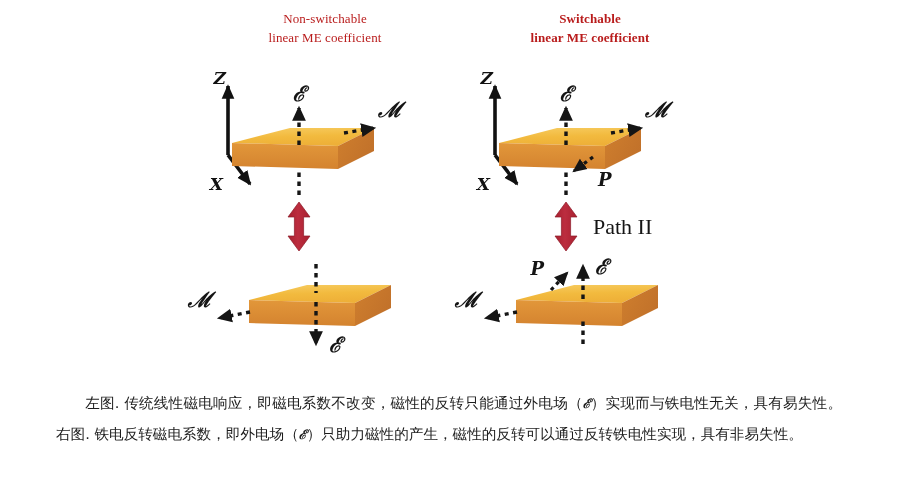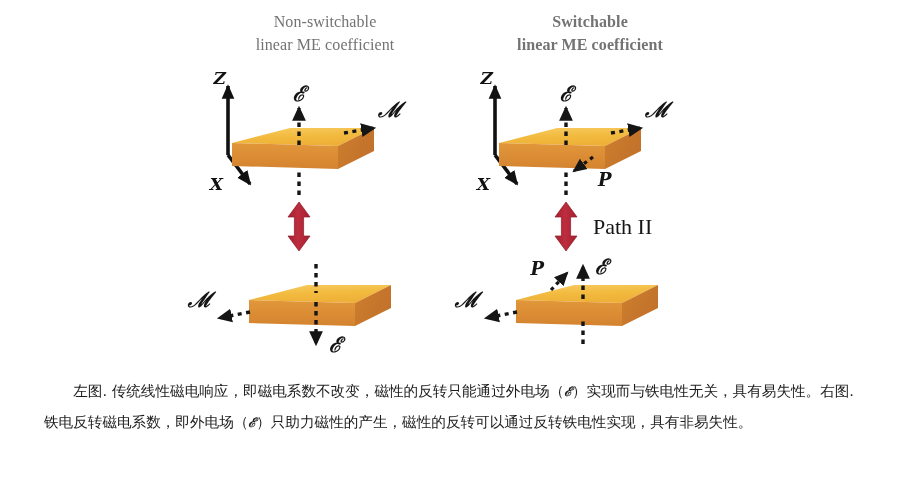--- a/index.html
+++ b/index.html
@@ -3,36 +3,36 @@
 <meta charset="utf-8">
 <style>
   html,body{margin:0;padding:0;}
   body{
     width:898px;height:480px;background:#ffffff;overflow:hidden;
     font-family:"Liberation Serif","DejaVu Serif",serif;
     color:#1a1a1a;position:relative;
   }
   #figure{position:absolute;left:0;top:0;width:898px;height:368px;}
   .panel-title{
-    position:absolute;text-align:center;font-size:16px;line-height:1.45;
-    font-family:"Liberation Serif","DejaVu Serif",serif;color:#737373;
+    position:absolute;text-align:center;font-size:13px;line-height:1.45;
+    font-family:"Liberation Serif","DejaVu Serif",serif;color:#b91c1c;
     letter-spacing:.1px;
   }
   #title-left{left:205px;top:10px;width:240px;}
   #title-right{left:470px;top:10px;width:240px;font-weight:bold;}
   .glyph{
     font-family:"DejaVu Serif","Liberation Serif",serif;
     font-style:italic;font-weight:700;
   }
   #caption{
     position:absolute;left:0;top:368px;width:898px;height:112px;
     box-sizing:border-box;padding:8px 44px 0 44px;
   }
   #caption p{
-    margin:0;font-size:14.6px;line-height:30px;color:#1c1c1c;
+    margin:12px;font-size:14.6px;line-height:30px;color:#1c1c1c;
     text-indent:2em;text-align:justify;
     font-family:"DejaVu Sans","Liberation Sans",sans-serif;
     font-weight:500;
   }
   #caption .sym{
     font-family:"DejaVu Serif","Liberation Serif",serif;
     font-style:italic;font-weight:700;font-size:13px;
   }
   svg{display:block;}
 </style>

